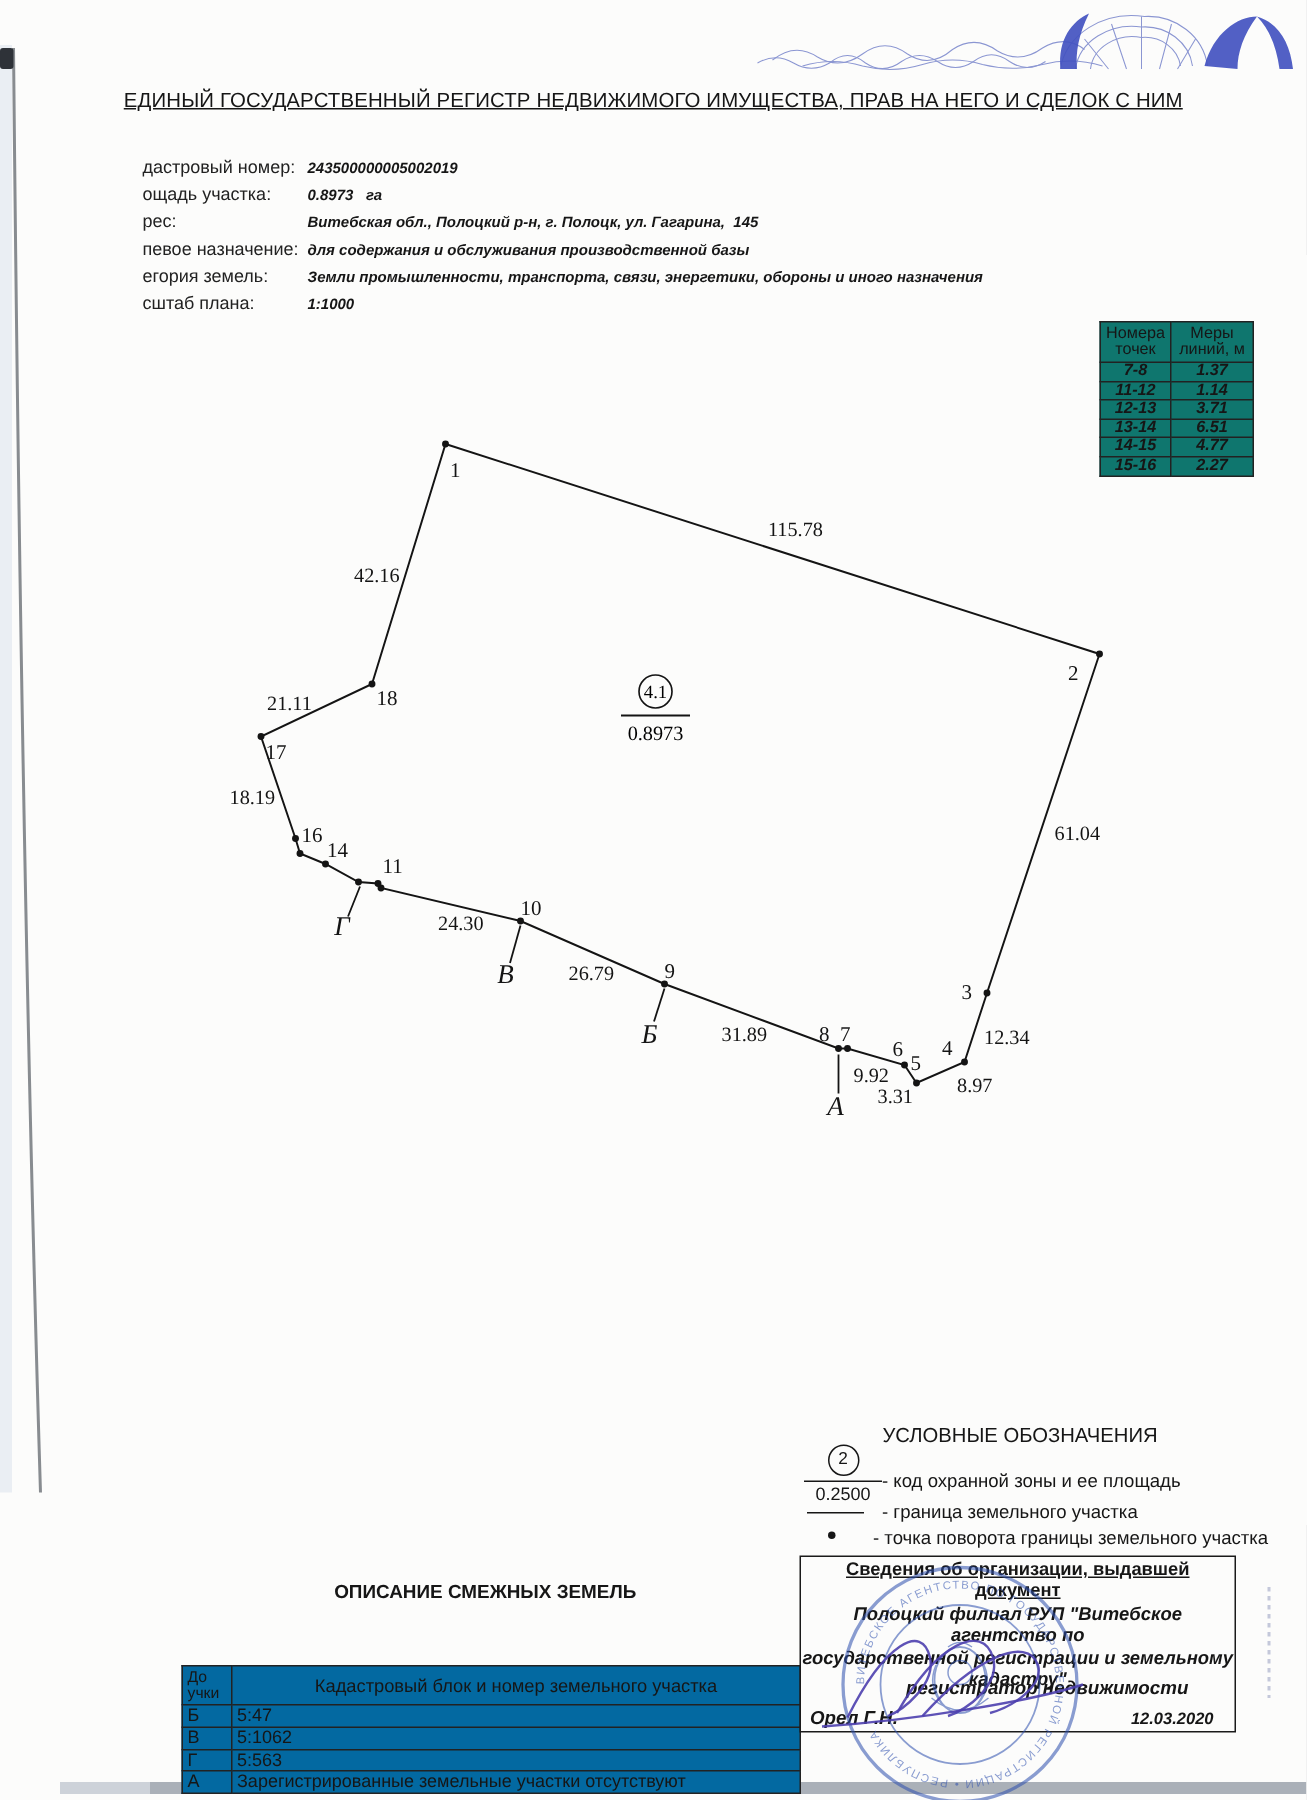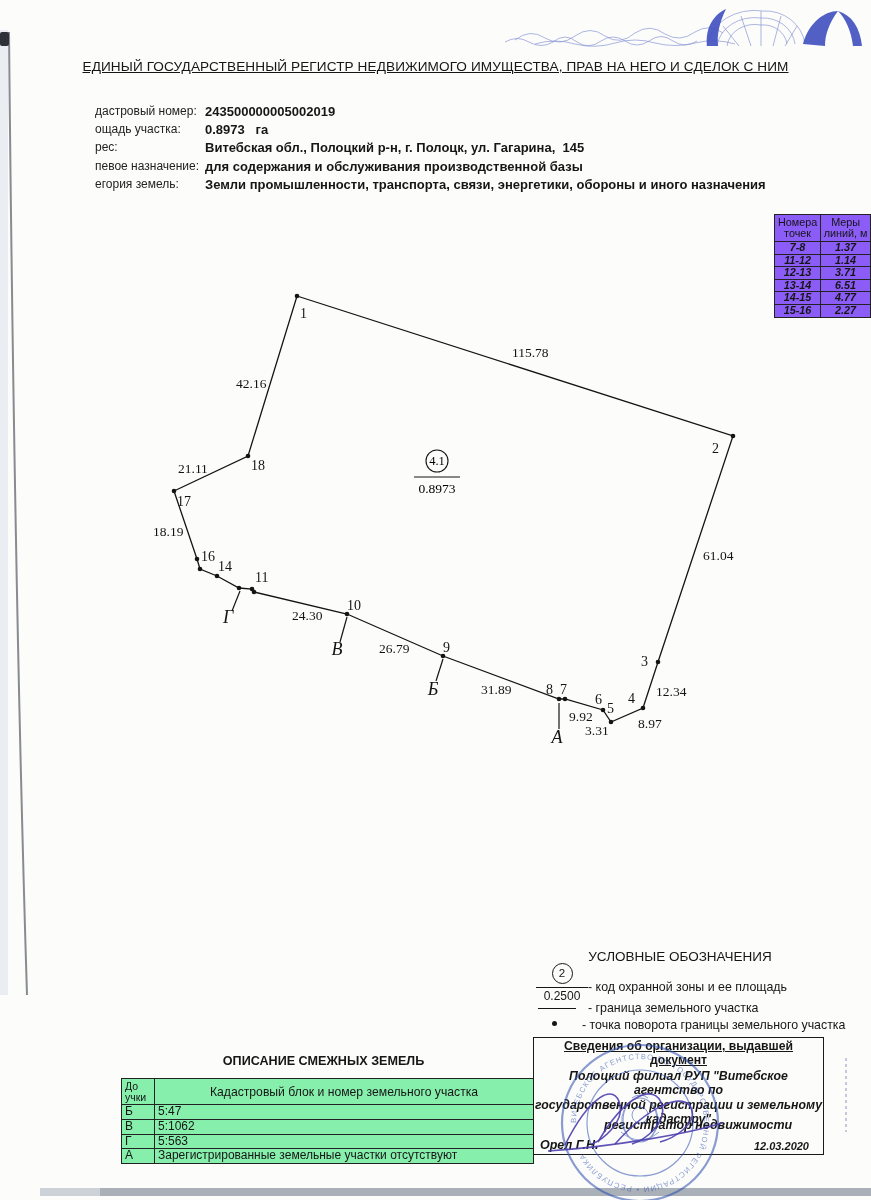--- a/index.html
+++ b/index.html
@@ -10,24 +10,24 @@
 
   
   .title1{top:59px;left:30px;width:811px;text-align:center;font-size:13.6px;letter-spacing:.1px;
           text-decoration:underline;white-space:nowrap;}
   .title2{top:79px;left:30px;width:811px;text-align:center;font-size:14px;font-weight:bold;}
 
   
   .info{top:102px;left:0px;}
   .info-row{height:18.2px;line-height:18.2px;white-space:pre;}
   .info-label{display:inline-block;margin-left:95px;width:110px;font-size:12px;color:#222;vertical-align:top;}
-  .info-value{font-size:13px;font-weight:bold;margin-top:36px;}
-
-  
-  .lines-table{top:214px;left:774px;border-collapse:collapse;background:#8b5cf6;}
+  .info-value{font-size:10px;font-weight:bold;font-style:italic;margin-top:36px;}
+
+  
+  .lines-table{top:214px;left:733px;border-collapse:collapse;background:#0f766e;}
   .lines-table th,.lines-table td{border:1px solid #222;text-align:center;padding:0 2px;}
   .lines-table th{font-size:10.8px;font-weight:normal;line-height:11.5px;height:26px;}
   .lines-table td{font-size:10.8px;font-style:italic;font-weight:bold;height:11.6px;line-height:11.6px;}
   .lines-table{border:1.5px solid #222;}
   .lt-c1{width:42px;} .lt-c2{width:50px;}
 
   
   .legend-title{top:949px;left:555px;width:250px;text-align:center;font-weight:normal;font-size:13.5px;}
   .lg-zone{top:963px;left:536px;width:52px;text-align:center;}
   .lg-circle{width:19px;height:19px;border:1.2px solid #161616;border-radius:50%;margin:0 auto;
@@ -42,21 +42,21 @@
   
   .org-box{top:1037px;left:533px;width:289px;height:116px;border:1.6px solid #1a1a1a;background:transparent;}
   .org-title{margin-top:1px;text-align:center;font-size:12.2px;font-weight:bold;text-decoration:underline;}
   .org-name{margin-top:2px;text-align:center;font-size:12.3px;font-weight:bold;font-style:italic;line-height:14.4px;}
   .org-role{position:absolute;left:70px;top:80px;font-size:12.5px;font-weight:bold;font-style:italic;}
   .org-reg{position:absolute;left:6px;bottom:2px;font-size:12.5px;font-style:italic;font-weight:bold;}
   .org-date{position:absolute;right:14px;bottom:2px;font-size:11px;font-style:italic;font-weight:bold;}
 
   
   .adj-title{top:1054px;left:120px;width:407px;text-align:center;font-weight:bold;font-size:12.6px;}
-  .adj-table{top:1078px;left:121px;border-collapse:collapse;background:#86efac;border:1.5px solid #222;}
+  .adj-table{top:1110px;left:121px;border-collapse:collapse;background:#0369a1;border:1.5px solid #222;}
   .adj-table th,.adj-table td{border:1.2px solid #222;padding:0 3px;}
   .adj-th1{width:26px;font-size:10.5px;font-weight:normal;line-height:11px;text-align:left;}
   .adj-th2{width:372px;font-size:12.2px;font-weight:normal;text-align:center;height:25px;margin-left:34px;}
   .adj-table td{font-size:12px;height:13.8px;line-height:13.8px;text-align:left;}
 
   
   .boundary{fill:none;stroke:#141414;stroke-width:1.3;}
   .vdot{fill:#141414;}
   .vlabel{font-family:"Liberation Serif",serif;font-size:14px;fill:#141414;}
   .elabel{font-family:"Liberation Serif",serif;font-size:13.5px;fill:#141414;}
@@ -103,20 +103,21 @@
   </svg>
 
   <div class="abs title1">ЕДИНЫЙ ГОСУДАРСТВЕННЫЙ РЕГИСТР НЕДВИЖИМОГО ИМУЩЕСТВА, ПРАВ НА НЕГО И СДЕЛОК С НИМ</div>
 
   <div class="abs info">
     <div class="info-row"><span class="info-label">дастровый номер:</span><span class="info-value">243500000005002019</span></div>
     <div class="info-row"><span class="info-label">ощадь участка:</span><span class="info-value">0.8973   га</span></div>
     <div class="info-row"><span class="info-label">рес:</span><span class="info-value">Витебская обл., Полоцкий р-н, г. Полоцк, ул. Гагарина,  145</span></div>
     <div class="info-row"><span class="info-label">певое назначение:</span><span class="info-value">для содержания и обслуживания производственной базы</span></div>
     <div class="info-row"><span class="info-label">егория земель:</span><span class="info-value">Земли промышленности, транспорта, связи, энергетики, обороны и иного назначения</span></div>
+    <div class="info-row"><span class="info-label">сштаб плана:</span><span class="info-value">1:1000</span></div>
   </div>
 
   <table class="abs lines-table">
     <thead>
       <tr>
         <th class="lt-c1"><span>Номера</span><br><span>точек</span></th>
         <th class="lt-c2"><span>Меры</span><br><span>линий, м</span></th>
       </tr>
     </thead>
     <tbody>

